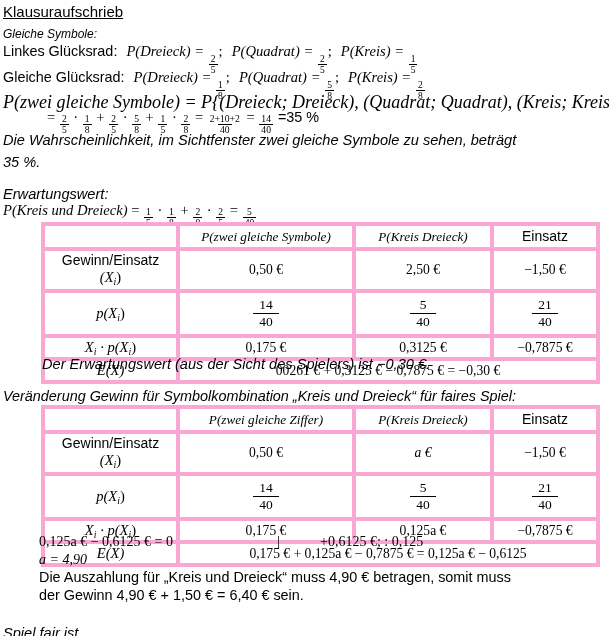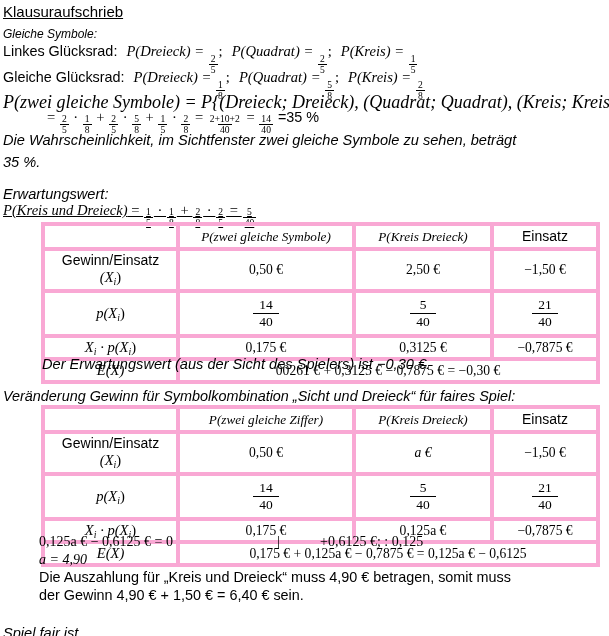--- a/index.html
+++ b/index.html
@@ -224,21 +224,21 @@
     <span class="sans ital" style="font-size:14.6px;margin-top:8px;">Die Wahrscheinlichkeit, im Sichtfenster zwei gleiche Symbole zu sehen, beträgt</span>
   </div>
   <div class="row" style="top:153px;left:3px;">
     <span class="sans ital" style="font-size:14.6px;">35 %.</span>
   </div>
 
   <div class="row" style="top:185px;left:3px;">
     <span class="sans ital" style="font-size:14.6px;">Erwartungswert:</span>
   </div>
 
-  <div class="row line" style="top:203px;left:3px;text-decoration:underline;">
+  <div class="row line" style="top:203px;left:3px;">
     <span class="math">P(Kreis und Dreieck)</span>
     <span class="mathup">&nbsp;=&nbsp;</span>
     <span class="frac">
         <span class="num">1</span>
         <span class="den">5</span>
       </span>
     <span class="mathup">&nbsp;·&nbsp;</span>
     <span class="frac">
         <span class="num">1</span>
         <span class="den">8</span>
@@ -315,21 +315,21 @@
       <td colspan="3"><span class="cell-num">00261 € + 0,3125 € − 0,7875 € = −0,30 €</span></td>
     </tr>
   </tbody>
     </table>
 
   <div class="row" style="top:355px;left:3px;margin-left:39px;">
     <span class="sans ital" style="font-size:14.6px;">Der Erwartungswert (aus der Sicht des Spielers) ist −0,30 €.</span>
   </div>
 
   <div class="row" style="top:387px;left:3px;">
-    <span class="sans ital" style="font-size:14.4px;">Veränderung Gewinn für Symbolkombination „Sicht und Dreieck“ für faires Spiel:</span>
+    <span class="sans ital" style="font-size:14.4px;">Veränderung Gewinn für Symbolkombination „Kreis und Dreieck“ für faires Spiel:</span>
   </div>
 
   <table class="tbl" style="top:405px;left:41px;">
     <tbody>
         <tr>
       <td class="c1" style="height:21px;"></td>
       <td class="c2"><span class="hdr-it">P(zwei gleiche Ziffer)</span></td>
       <td class="c3"><span class="hdr-it">P(Kreis Dreieck)</span></td>
       <td class="c4"><span class="hdr-sans">Einsatz</span></td>
     </tr>

